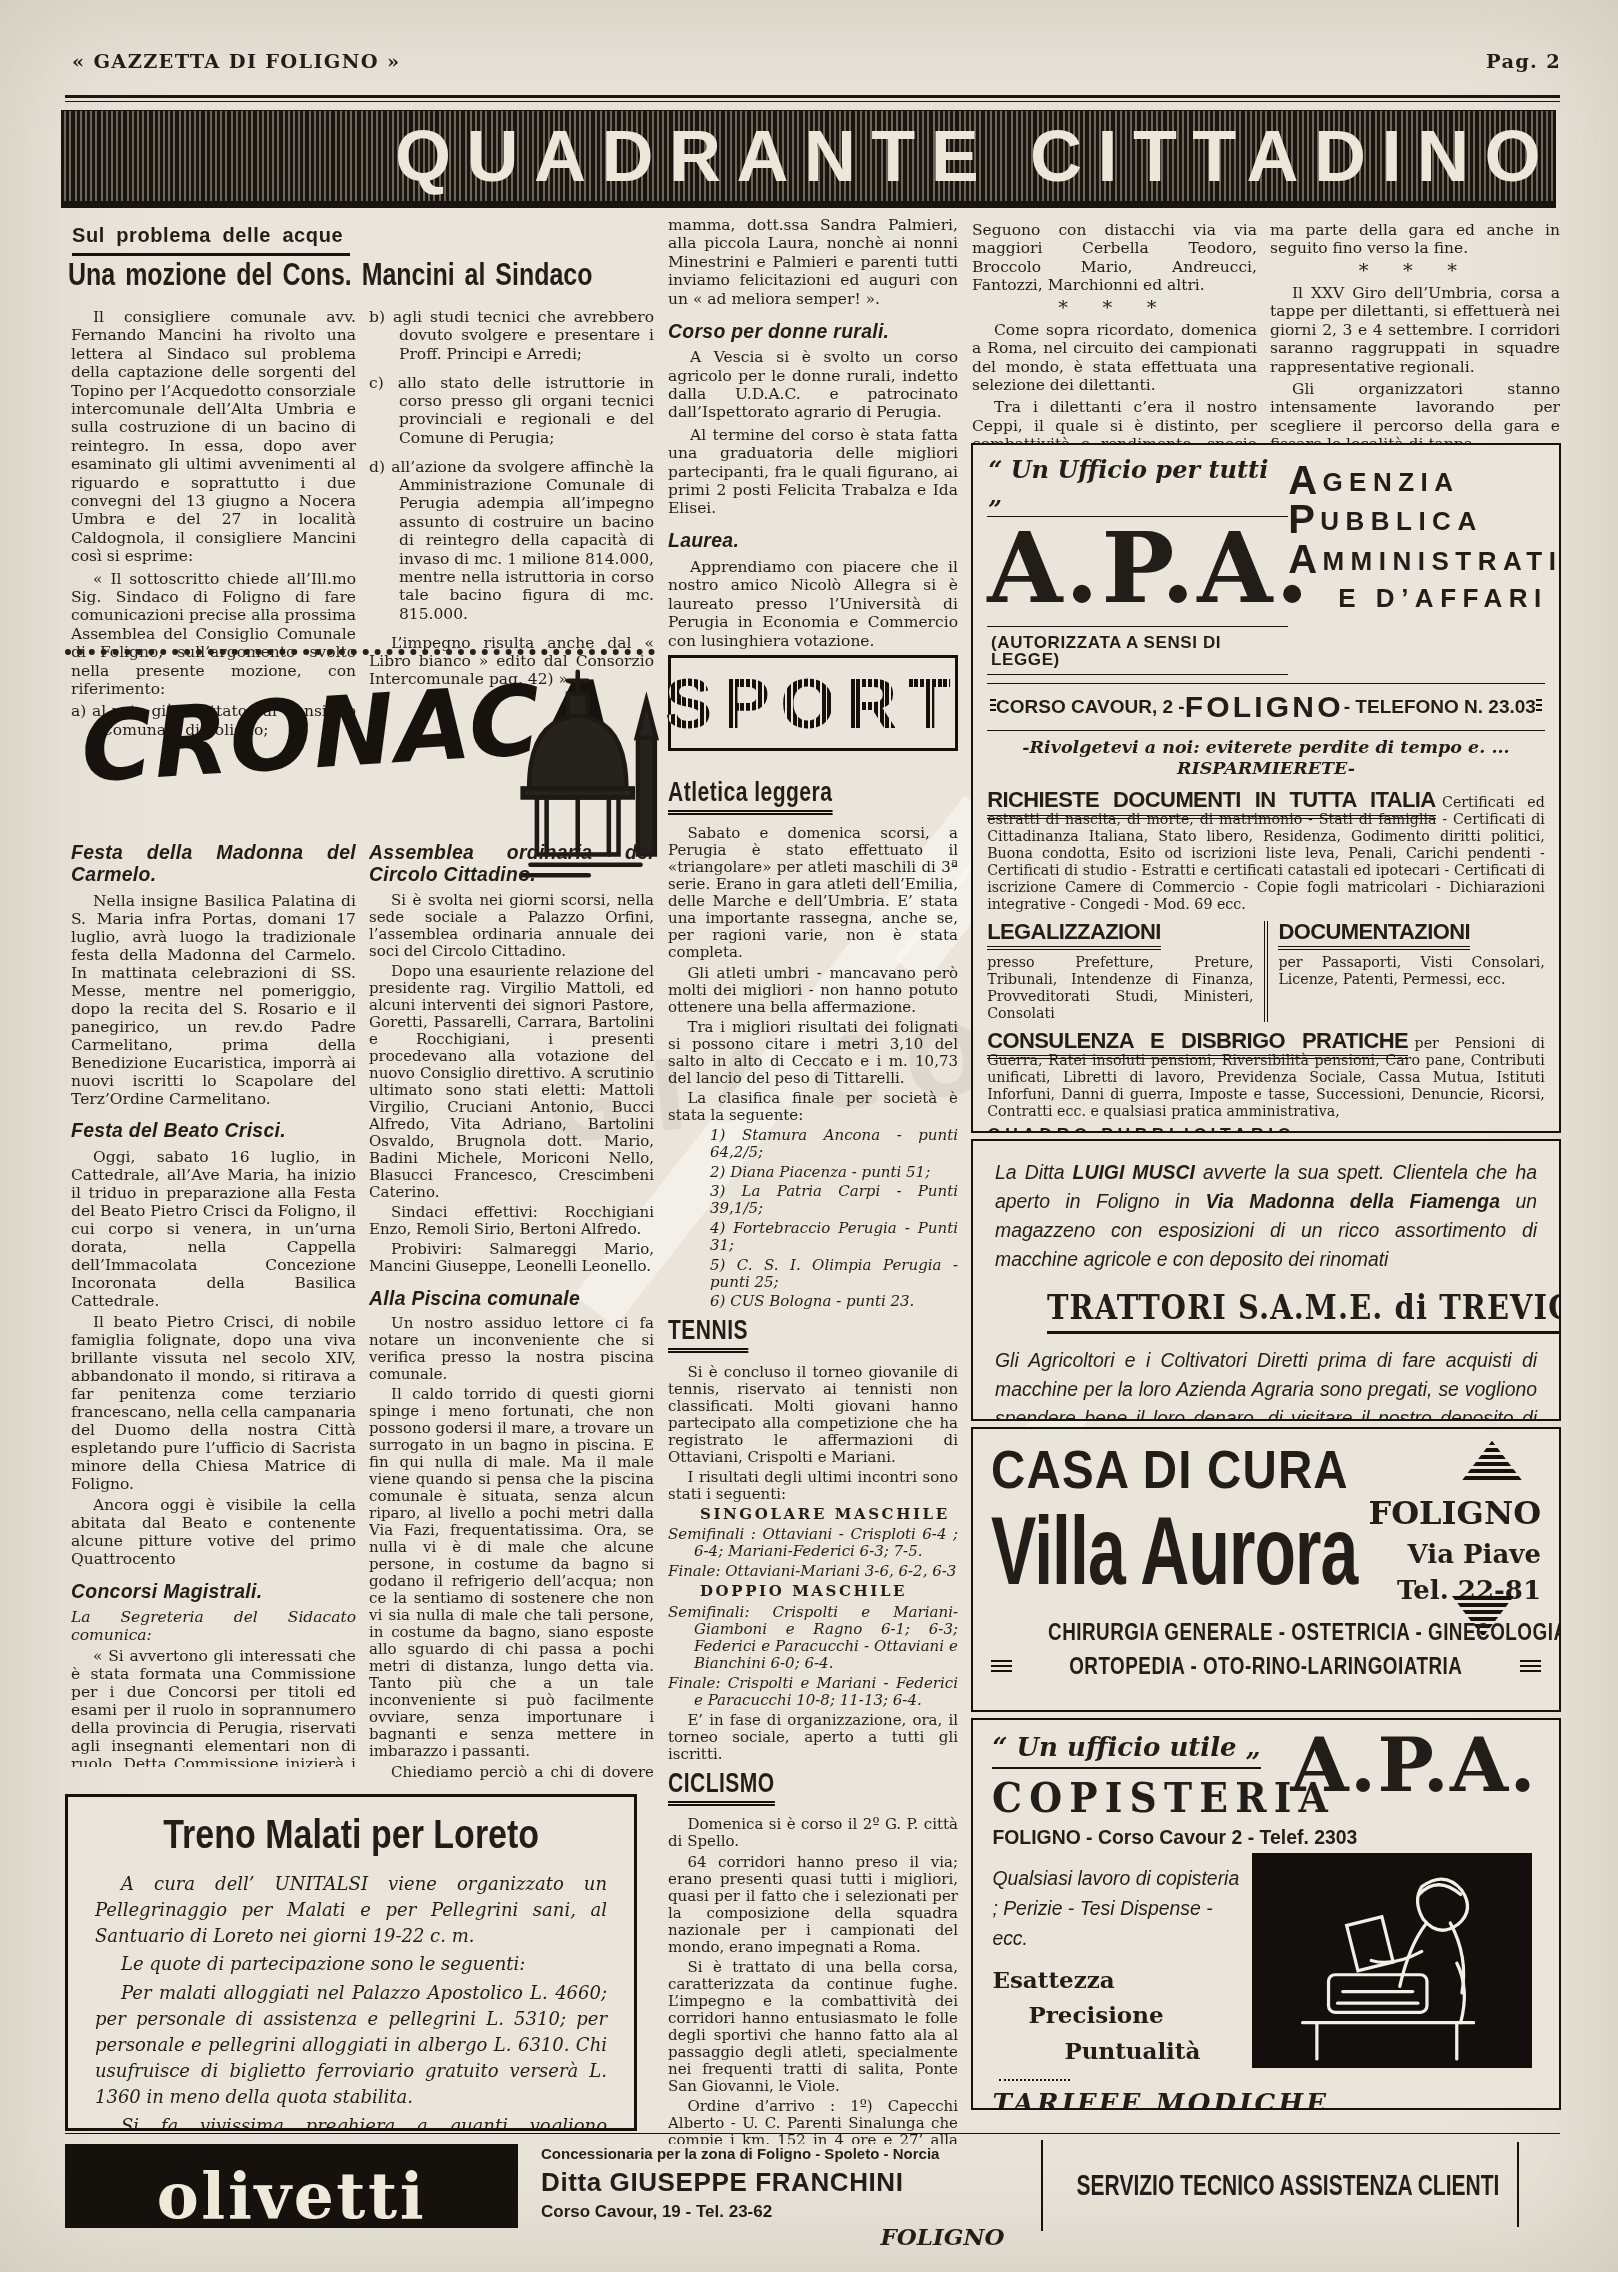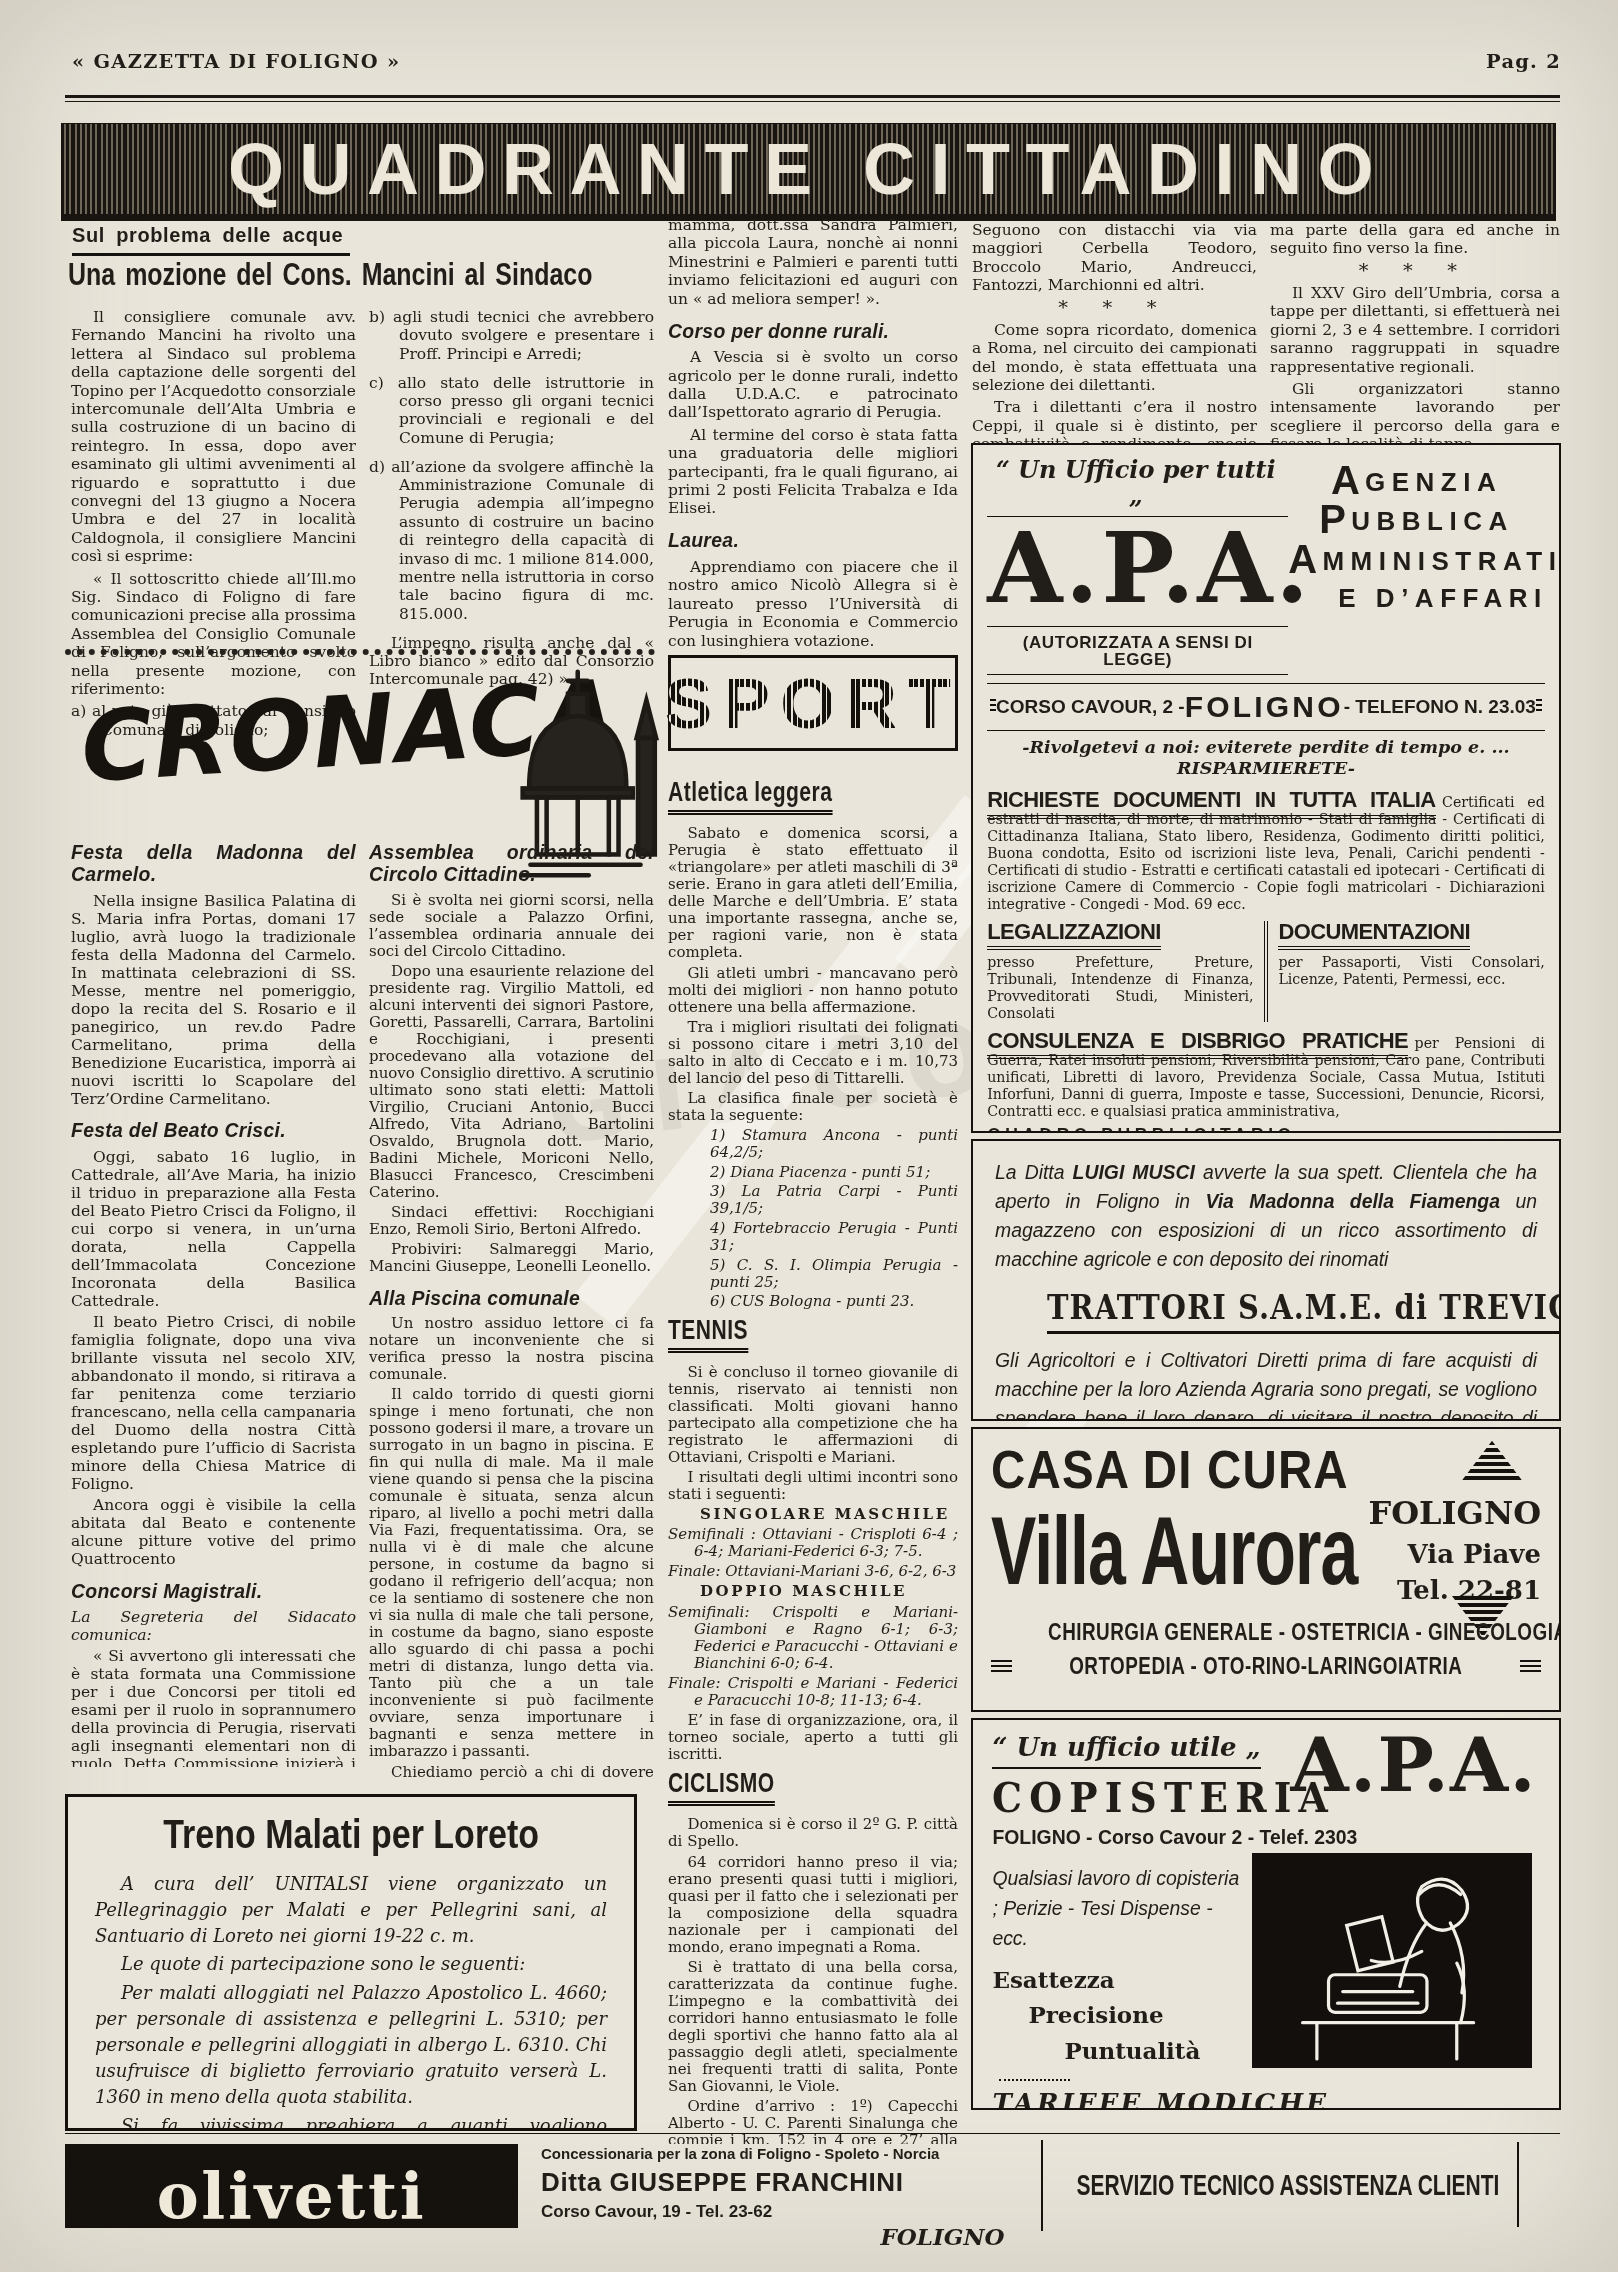--- a/index.html
+++ b/index.html
@@ -12,21 +12,21 @@
   
   .ghost-text { font:bold 97px/1 "DejaVu Sans", sans-serif; letter-spacing:24.6px;
                 color:rgba(110,104,94,.10); transform:rotate(-7deg); white-space:nowrap; }
   .ghost-stripe { background:rgba(250,249,244,.55); transform:rotate(38deg); }
 
   
   .masthead { font:bold 19.4px/1 "DejaVu Serif", serif; letter-spacing:1.3px; }
   .rule-double { border-top:3.2px solid #1b1814; border-bottom:1.3px solid #1b1814; height:6.5px; }
   .banner { background:repeating-linear-gradient(90deg,#181510 0 3.2px,#6e6759 3.2px 5.2px);
             border-top:1.9px solid #181510; border-bottom:7.1px solid #181510;
-            display:flex; align-items:center; justify-content:center;margin-top:13px; }
+            display:flex; align-items:center; justify-content:flex-end; }
   .banner-text { font:bold 72px/1 "Liberation Sans", sans-serif; letter-spacing:15.5px;
                  color:#ece7d8; white-space:nowrap; }
 
   
   .kicker-inner { font:bold 20px/1 "Liberation Sans", sans-serif; letter-spacing:0.6px; word-spacing:5.2px;
                   border-bottom:3.2px solid #15130f; padding:0 6.5px 6.5px 0; }
   .headline-text { font:bold 32px/1 "Liberation Sans", sans-serif; display:inline-block;
                    transform:scaleX(.78); transform-origin:left; white-space:nowrap; word-spacing:3.9px; }
   .ncol { font:15.5px/18.4px "DejaVu Serif", serif; text-align:justify; }
   .ncol p { margin:0 0 3.9px 0; text-indent:22px; }
@@ -61,21 +61,21 @@
                 transform:scaleX(.78); transform-origin:left; letter-spacing:0.6px;
                 border-bottom:5.2px double #14110d; padding-bottom:4.5px; white-space:nowrap; }
   .classifica p { text-indent:0; font-style:italic; margin-bottom:2.6px;margin-left:42px; }
   .capsline { text-indent:32px !important; letter-spacing:2.6px; font-weight:bold; font-style:normal; }
   .res p, .res { text-indent:-26px !important; padding-left:26px; font-style:italic; }
 
   
   .adbox { border:2.6px solid #15120e; background:#e9e5da; overflow:hidden; }
 
   
-  .apa-top { display:flex;text-align:center; }
+  .apa-top { display:flex; }
   .apa-left { width:54%; }
   .apa-right { width:46%; padding-top:7.8px; }
   .apa-slogan { font:italic bold 24px/1.1 "DejaVu Serif", serif; display:inline-block;
                 border-bottom:1.9px solid #15120e; padding:2.6px 5.2px 6.5px 1.3px; margin-bottom:1.3px; }
   .apa-name { font:bold 97px/1.02 "DejaVu Serif", serif; letter-spacing:2.6px; margin:1.3px 0 7.8px 0; }
   .apa-auth { font:bold 17px/1 "Liberation Sans", sans-serif; letter-spacing:0.6px; display:inline-block;
               border-top:1.9px solid #15120e; border-bottom:1.9px solid #15120e; padding:6.5px 3.9px; }
   .apa-exp-line { font:bold 26px/37px "Liberation Sans", sans-serif; letter-spacing:6.5px; white-space:nowrap; }
   .apa-exp-line .big { font-size:40px; letter-spacing:0; margin-right:5.2px; vertical-align:-2.6px; }
   .apa-exp-line.indent { padding-left:50px; }

